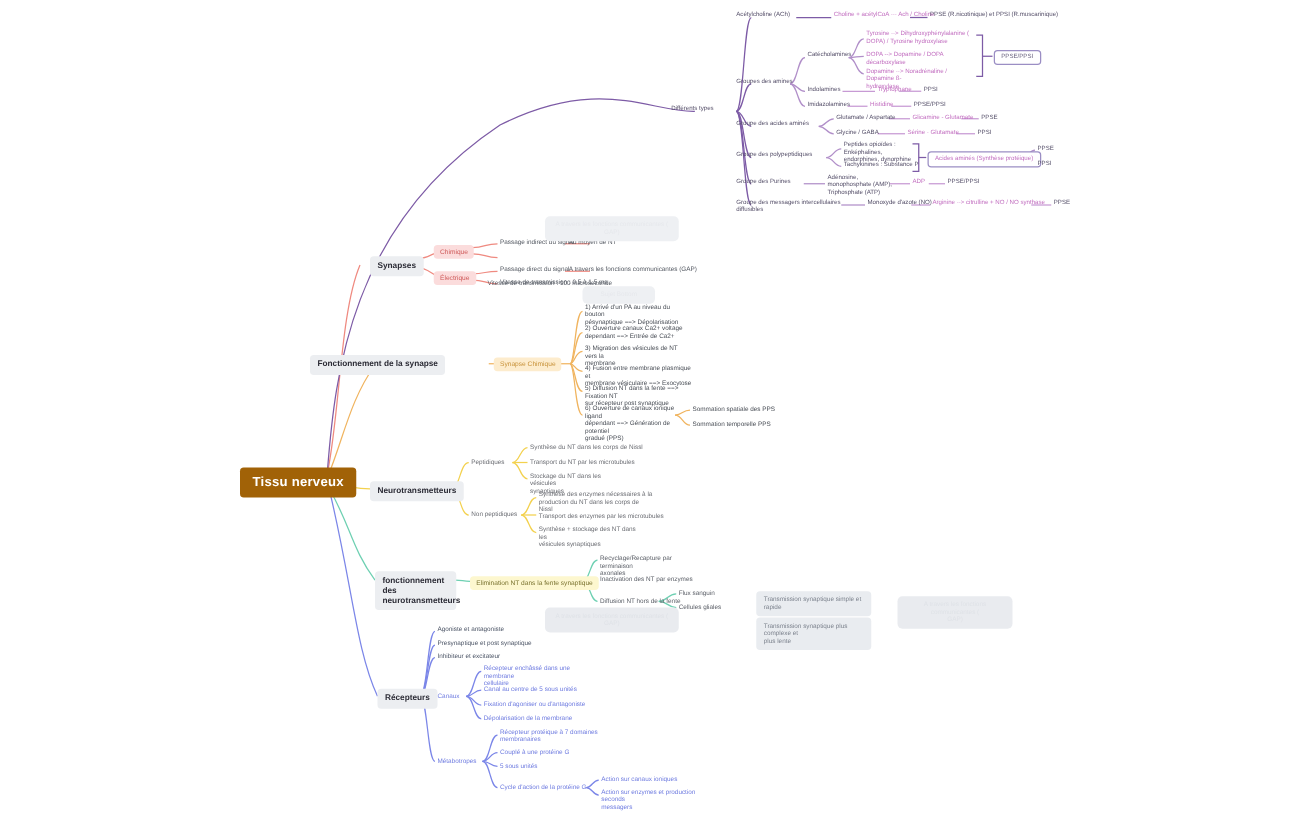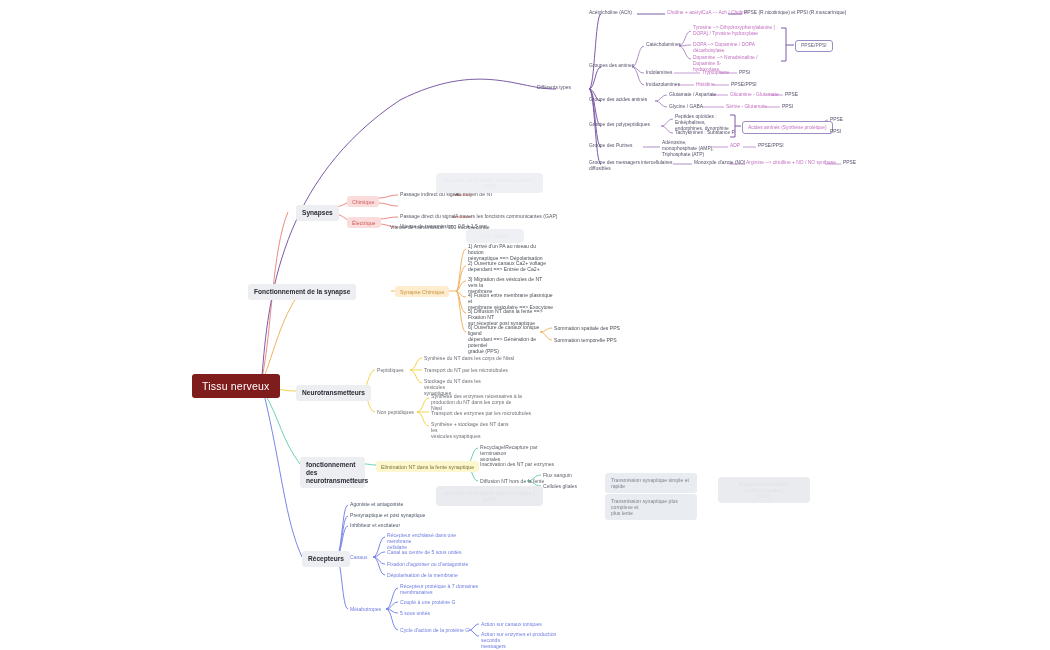--- a/index.html
+++ b/index.html
@@ -1,21 +1,21 @@
 <!DOCTYPE html>
 <html><head>
 <meta charset="utf-8">
 <style>
   html,body{margin:0;padding:0;background:#ffffff;}
   body{width:1050px;height:650px;overflow:hidden;font-family:"Liberation Sans","DejaVu Sans",sans-serif;}
   #canvas{position:relative;width:1050px;height:650px;}
   svg.links{position:absolute;left:0;top:0;width:1050px;height:650px;pointer-events:none;}
   .node{position:absolute;box-sizing:border-box;white-space:pre-line;line-height:1.18;}
   
-  .root{background:#7f1d1d;color:#ffffff;font-weight:normal;font-size:10.5px;
+  .root{background:#a16207;color:#ffffff;font-weight:bold;font-size:10.5px;
         padding:6px 10px;border-radius:3px;letter-spacing:.2px;}
   
   .lvl1{background:#eceef1;color:#2b2b35;font-weight:bold;font-size:6.6px;
         padding:4px 6px;border-radius:3px;}
   
   .chip-pink{background:#fbdcdc;color:#cf5b5b;font-size:5.3px;padding:2.5px 5px;border-radius:3px;}
   .t-pinkd{color:#555a63;font-size:5.1px;}
   
   .chip-orange{background:#fdeccd;color:#c8923a;font-size:5.3px;padding:2.5px 5px;border-radius:3px;}
   .t-dark{color:#4a4f57;font-size:5.1px;}

